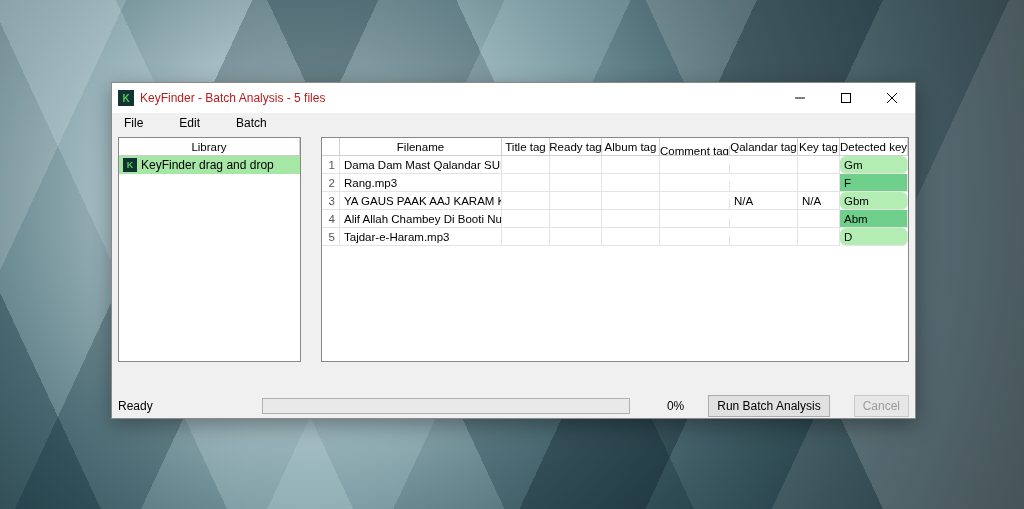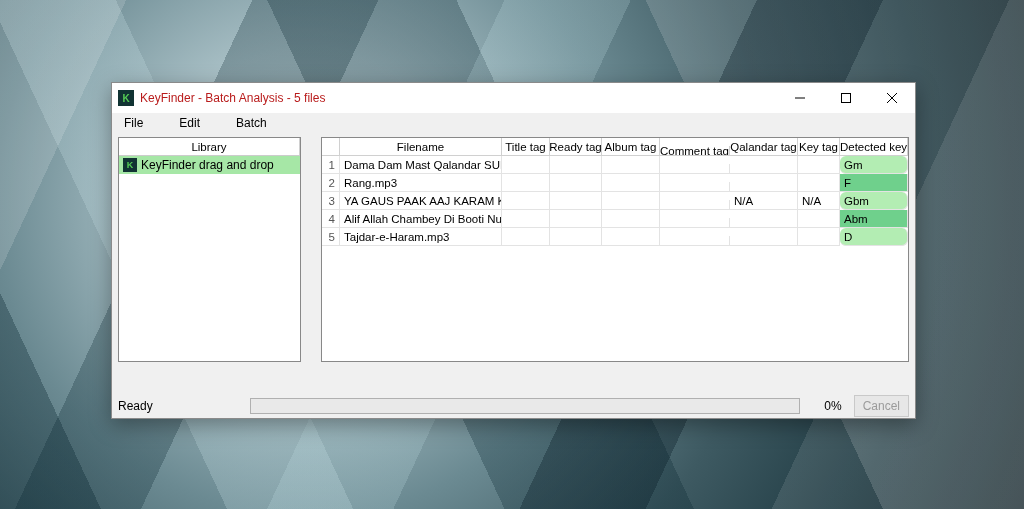--- a/index.html
+++ b/index.html
@@ -63,21 +63,21 @@
   .c-num { width:18px; }
   .c-fn  { width:162px; }
   .c-tt  { width:48px; }
   .c-at  { width:52px; }
   .c-alb { width:58px; }
   .c-ct  { width:70px;margin-top:8px; }
   .c-gt  { width:68px; }
   .c-kt  { width:42px; }
   .c-dk  { width:68px; }
 
-  .statusbar { height:24px; display:flex; align-items:center; padding:0 6px; gap:12px; background:#f0f0f0;margin-top:32px;}
+  .statusbar { height:24px; display:flex; align-items:center; padding:0 6px; gap:24px; background:#f0f0f0;margin-top:32px;}
   .status-text { font-size:12px; width:120px;}
   .progress { flex:1; height:16px; border:1px solid #b0b0b0; background:#e9e9e9;}
   .pct { font-size:12px; width:30px; text-align:right;}
   .btn { height:22px; padding:0 8px; font-size:12px; background:#e1e1e1; border:1px solid #adadad; display:flex; align-items:center;}
   .btn.disabled { color:#9b9b9b; background:#e7e7e7; border-color:#c9c9c9;}
 </style>
 </head>
 <body>
 
 <div class="window">
@@ -194,16 +194,17 @@
           </div>
         </div>
     </div>
 
   </div>
 
   <div class="statusbar">
     <span class="status-text">Ready</span>
     <div class="progress"></div>
     <span class="pct">0%</span>
+    <div class="btn">Run Batch Analysis</div>
     <div class="btn disabled">Cancel</div>
   </div>
 
 </div>
 
 </body></html>

